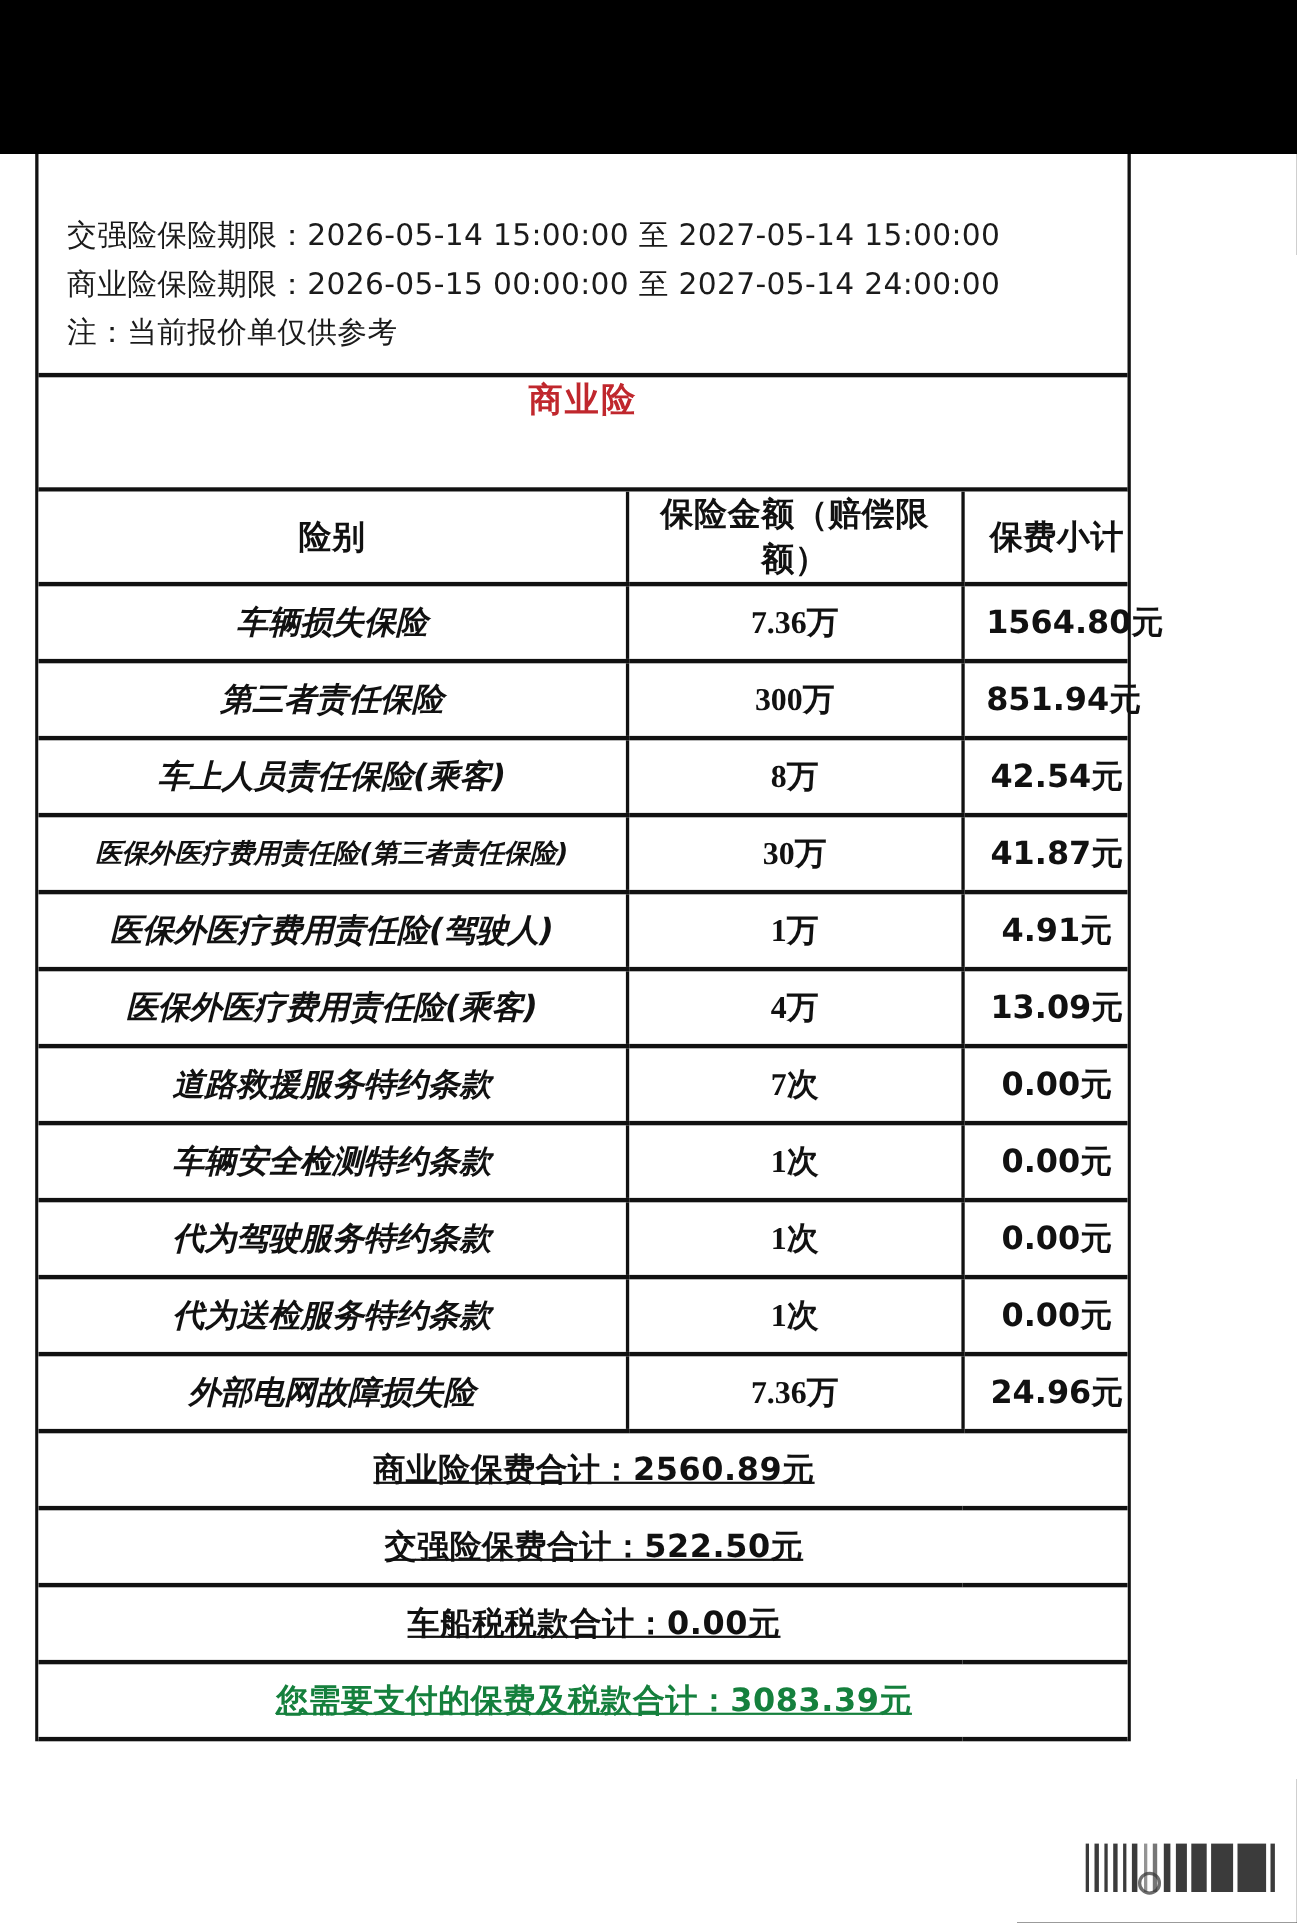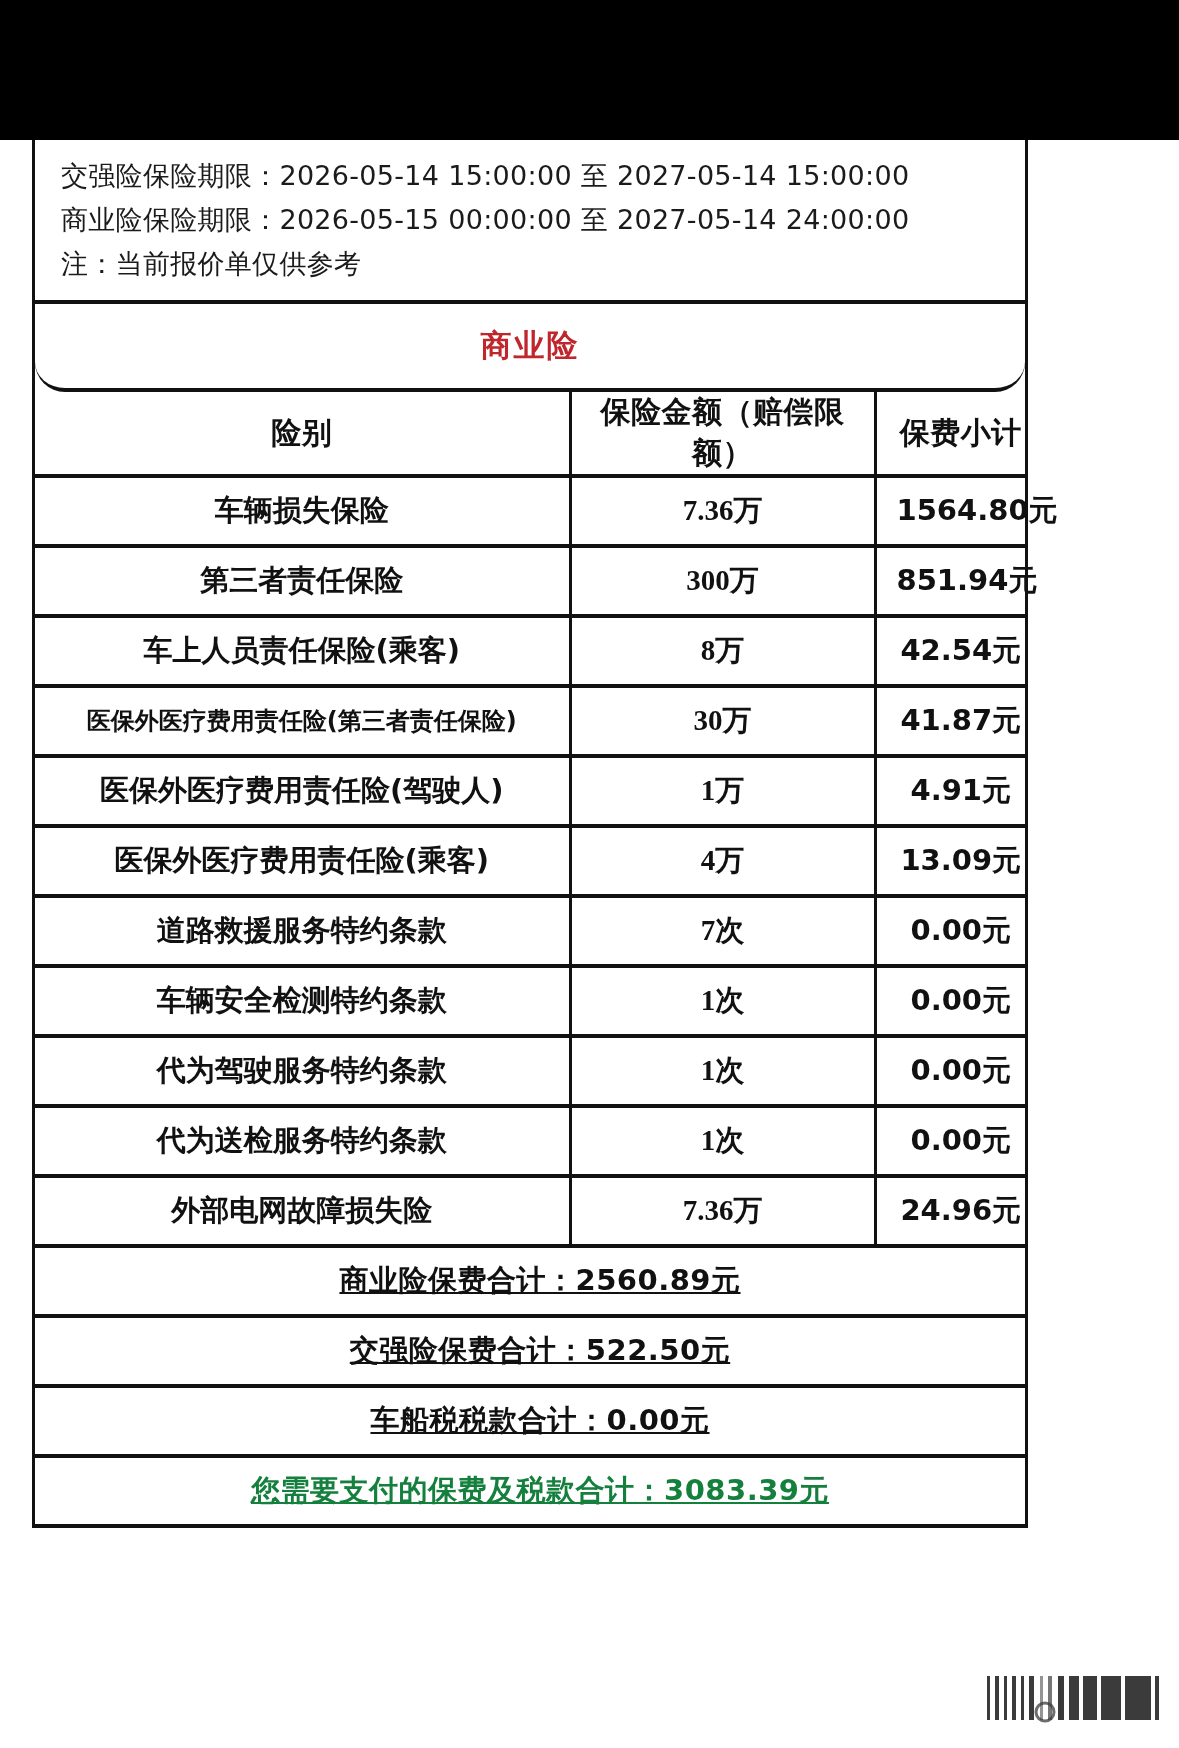--- a/index.html
+++ b/index.html
@@ -37,36 +37,36 @@
     width:996px;
     background:#fff;
     border-left:3px solid #111;
     border-right:3px solid #111;
   }
 
   
   .info{
     padding:14px 0 14px 26px;
     border-bottom:4px solid #111;
+    margin-top:39px;
   }
   .info-line{
     font-size:27px;
     line-height:44px;
     color:#1b1b1b;
     font-weight:500;
     letter-spacing:0.3px;
     white-space:nowrap;
   }
 
   
   .section-title-row{
-    height:88px;
-    display:flex; align-items:center; justify-content:center;
+    height:104px;
+    display:flex; justify-content:center;
     border-bottom:4px solid #111;
-    border-radius:30px;
   }
   .section-title{
     font-size:31px;
     font-weight:bold;
     color:#c0272d;
     letter-spacing:2px;
   }
 
   
   table.quote{
@@ -93,21 +93,21 @@
   table.quote thead th{
     height:82px;
     font-size:30px;
     letter-spacing:0.5px;
   }
   table.quote tbody td{
     height:70px;
     font-size:29px;
     white-space:nowrap;
   }
-  td.name{ font-size:29px; }
+  td.name{ font-size:29px;font-style:italic; }
   td.name.long{ font-size:24px; }
   td.amount{ font-size:29px;font-family:Liberation Serif, serif; }
   td.premium{ font-size:29px; }
 
   
   tr.summary td{
     height:72px;
     font-size:29px;
     border-right:none;
     letter-spacing:0.5px;

